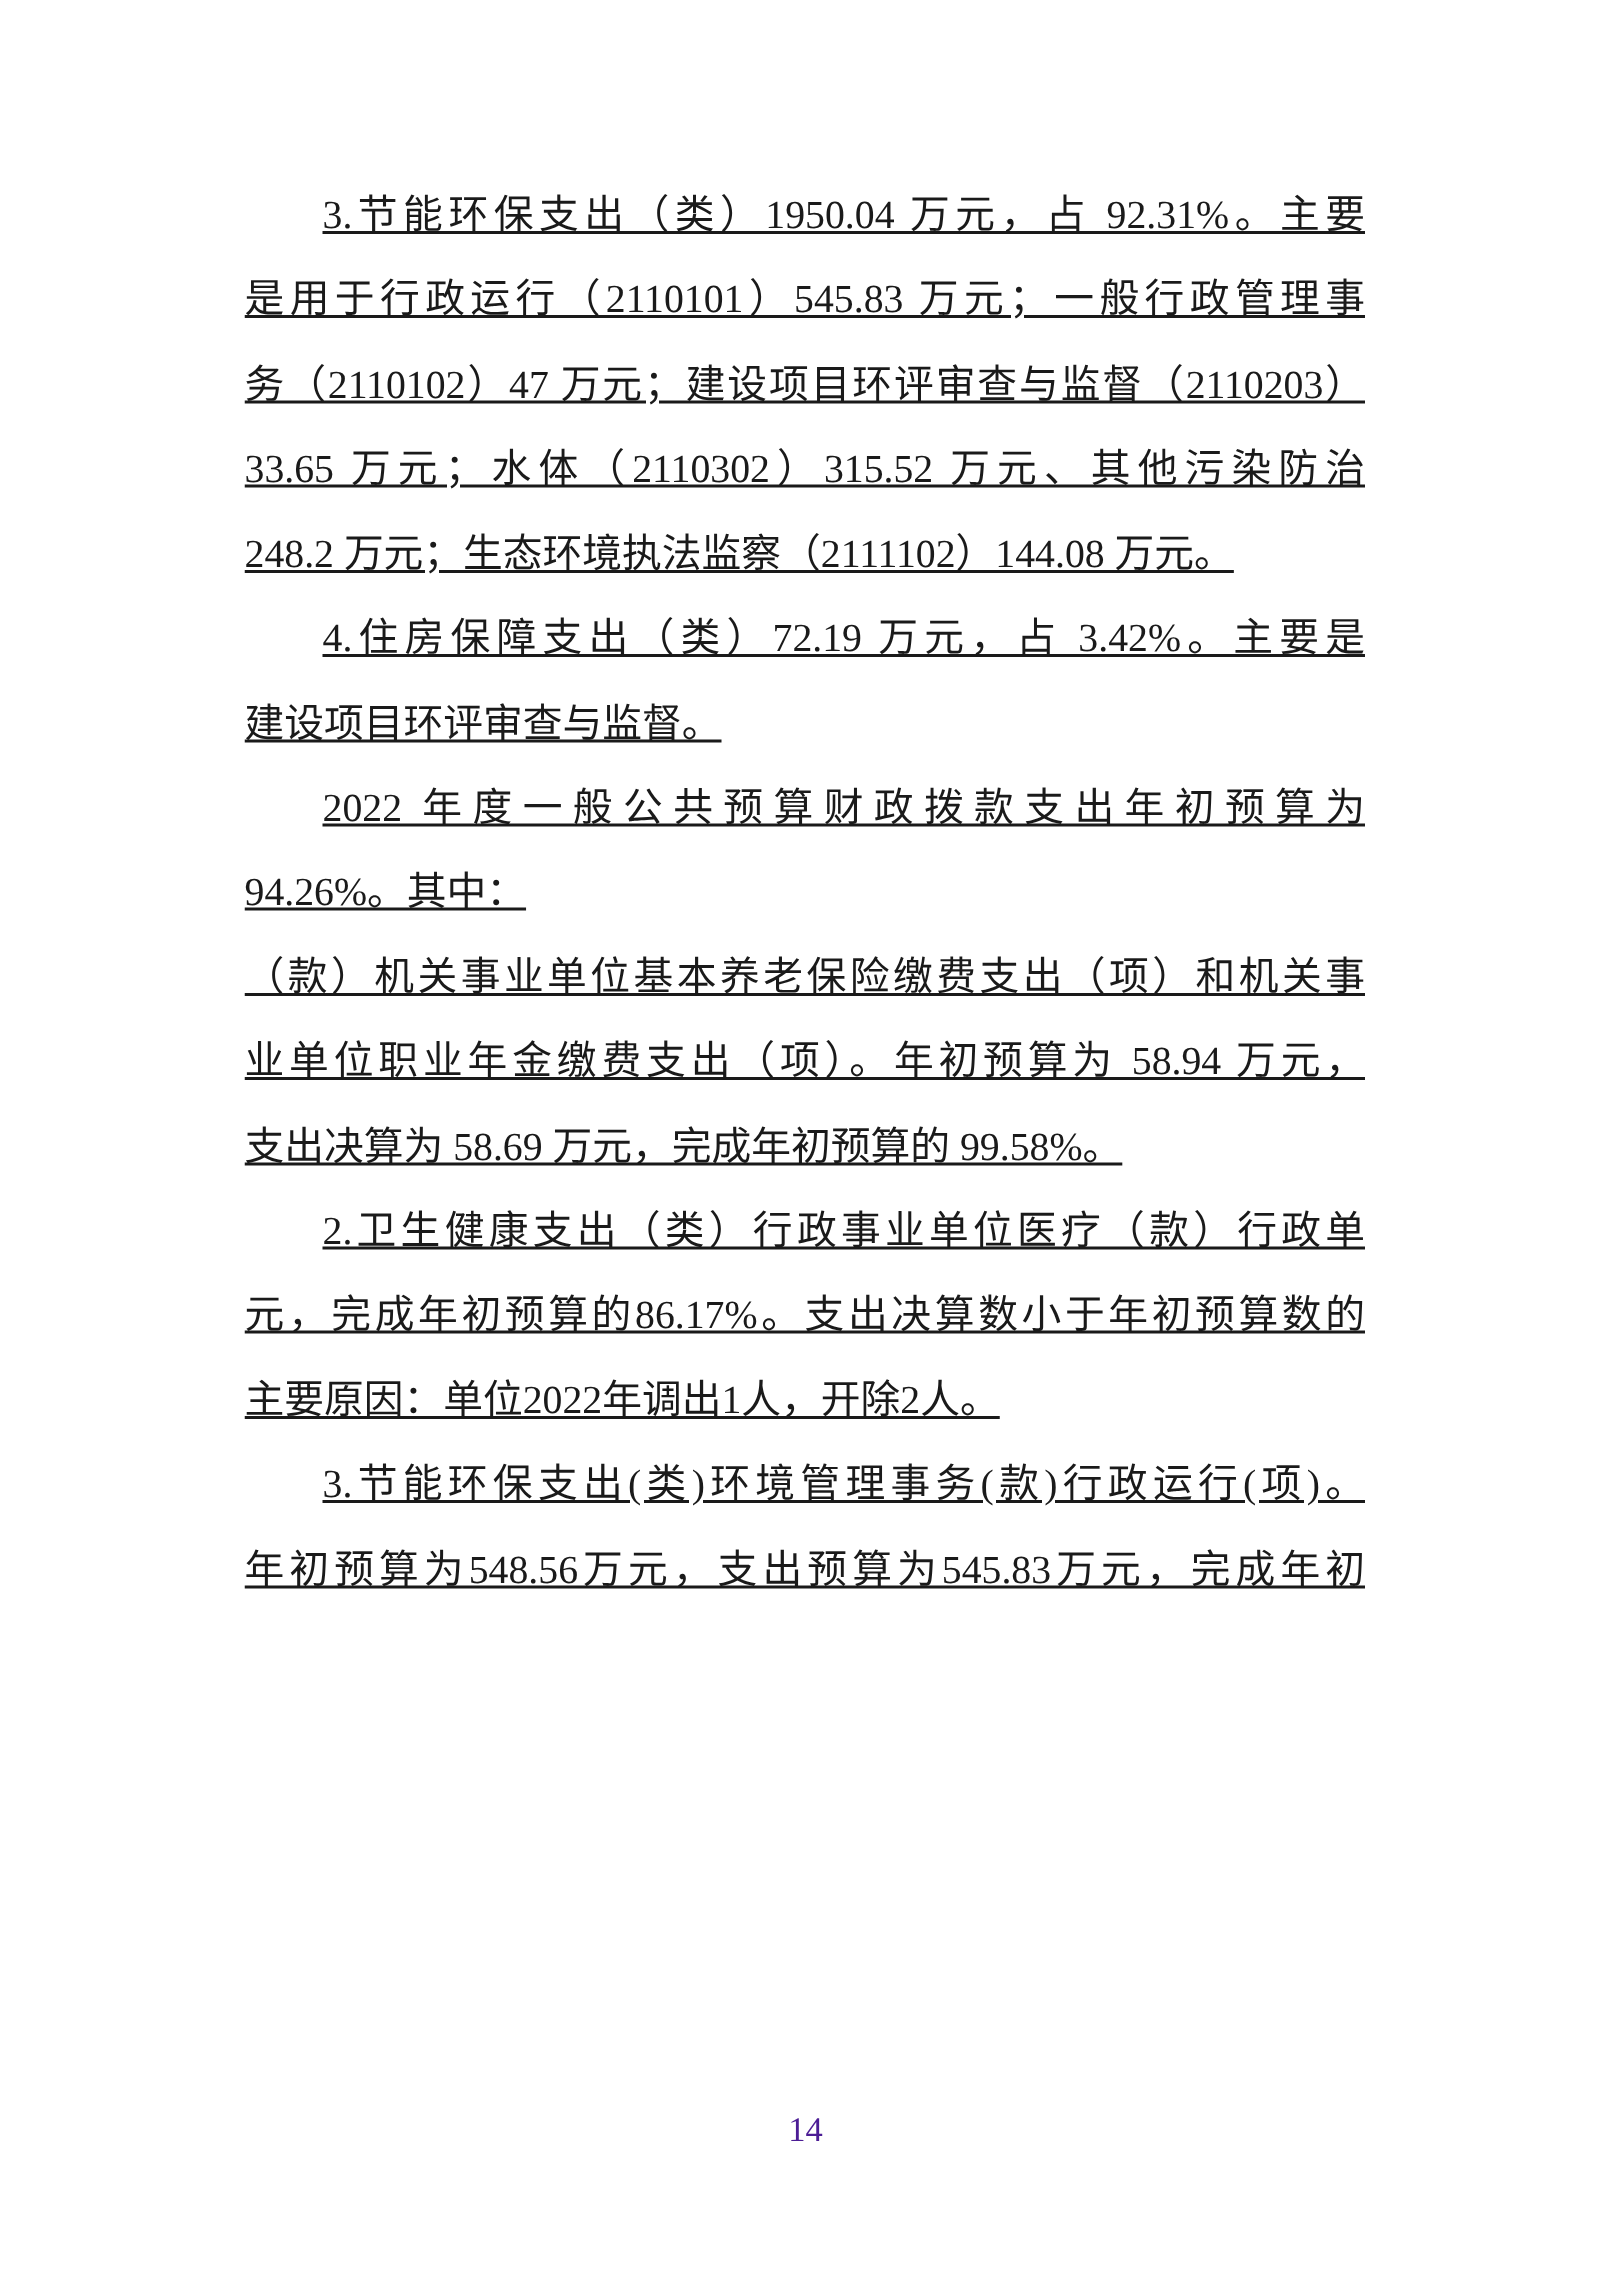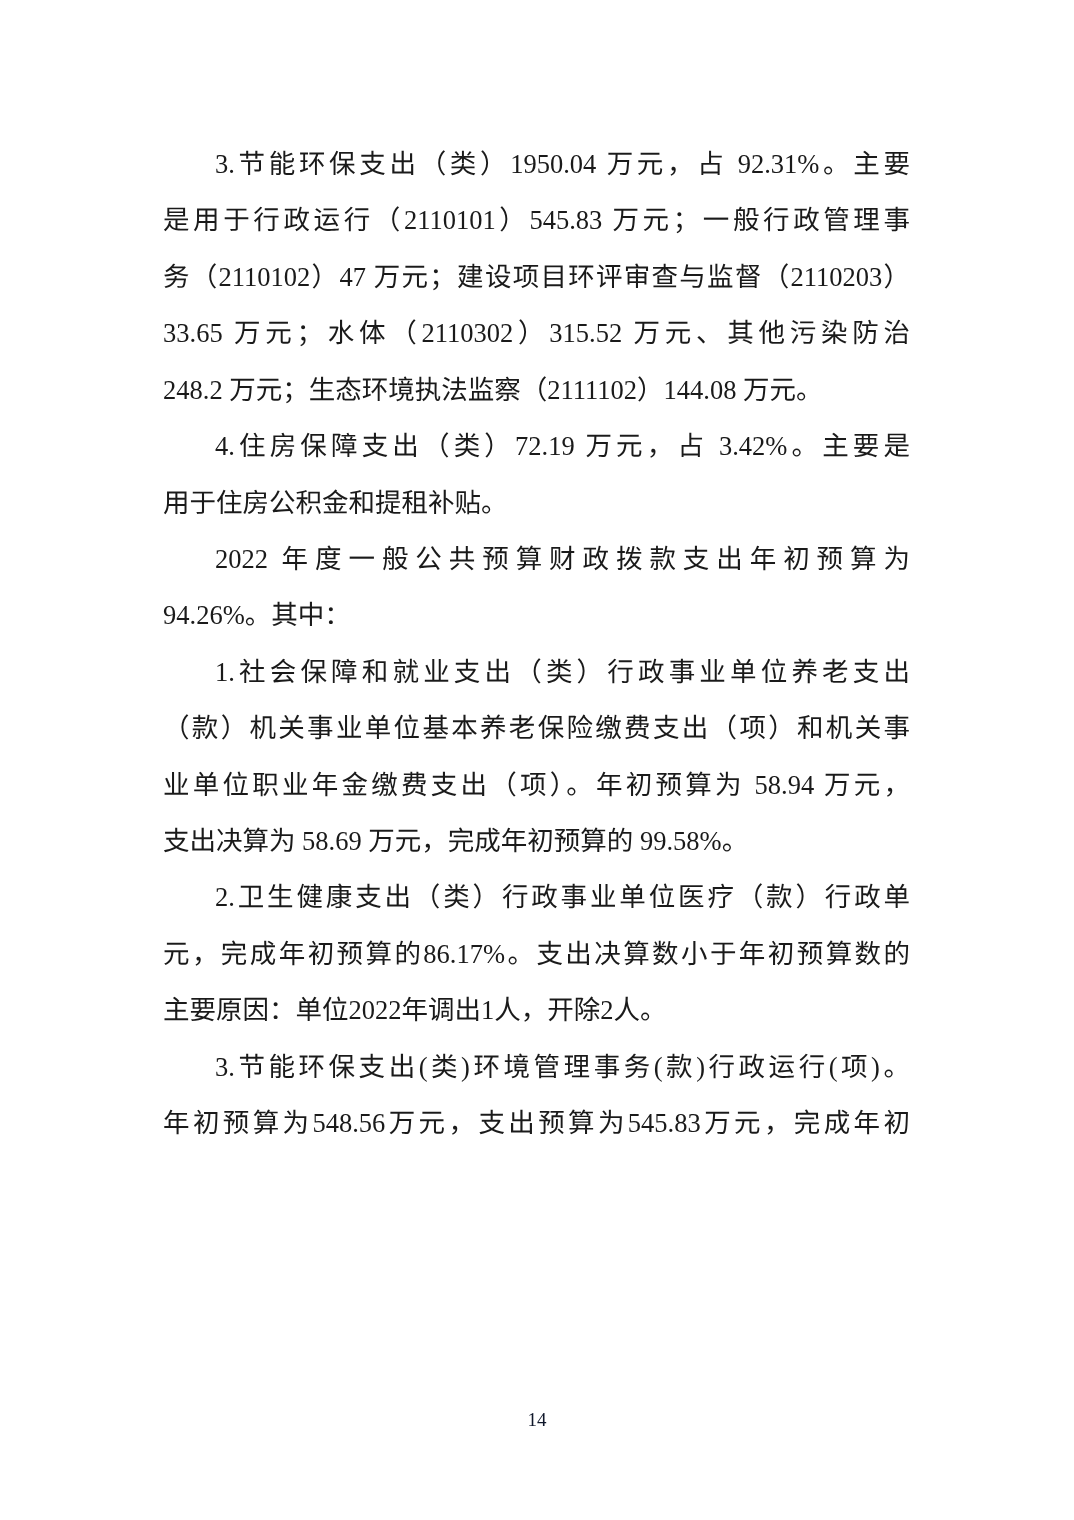--- a/index.html
+++ b/index.html
@@ -22,23 +22,24 @@
     overflow:hidden;
   }
   .page{
     position:relative;
     width:var(--page-w);
     height:var(--page-h);
     background:var(--paper);
   }
   .content{
     position:absolute;
-    top:136px;
+    top:115px;
     left:var(--text-left);
     width:var(--text-width);
+    text-decoration:underline;
   }
   .para{margin:0;padding:0;}
   .line{
     height:var(--pitch);
     line-height:var(--pitch);
     font-size:var(--fs);
     text-align:justify;
     text-align-last:justify;
     text-justify:distribute;
     text-justify:inter-character;
@@ -53,47 +54,46 @@
   }
   .para.heading .line{
     font-weight:bold;
   }
   .footer{
     position:absolute;
     top:1405px;
     left:0;
     width:var(--page-w);
     text-align:center;
-    font-size:19px;
+    font-size:23px;
     line-height:30px;
-    color:#0f172a;
+    color:#4c1d95;
   }
 </style>
 </head>
 <body>
 
 <div class="page">
   <main class="content" id="content">
       <div class="para">
         <div class="line indent">3.节能环保支出（类）1950.04 万元，占 92.31%。主要</div>
         <div class="line">是用于行政运行（2110101）545.83 万元；一般行政管理事</div>
         <div class="line">务（2110102）47 万元；建设项目环评审查与监督（2110203）</div>
         <div class="line">33.65 万元；水体（2110302）315.52 万元、其他污染防治</div>
         <div class="line last">248.2 万元；生态环境执法监察（2111102）144.08 万元。</div>
       </div>
       <div class="para">
         <div class="line indent">4.住房保障支出（类）72.19 万元，占 3.42%。主要是</div>
-        <div class="line last">用于住房公积金和提租补贴。</div>
+        <div class="line last">建设项目环评审查与监督。</div>
       </div>
       <div class="para">
         <div class="line indent">2022 年度一般公共预算财政拨款支出年初预算为</div>
         <div class="line last">94.26%。其中：</div>
       </div>
       <div class="para">
-        <div class="line indent">1.社会保障和就业支出（类）行政事业单位养老支出</div>
         <div class="line">（款）机关事业单位基本养老保险缴费支出（项）和机关事</div>
         <div class="line">业单位职业年金缴费支出（项）。年初预算为 58.94 万元，</div>
         <div class="line last">支出决算为 58.69 万元，完成年初预算的 99.58%。</div>
       </div>
       <div class="para">
         <div class="line indent">2.卫生健康支出（类）行政事业单位医疗（款）行政单</div>
         <div class="line">元，完成年初预算的86.17%。支出决算数小于年初预算数的</div>
         <div class="line last">主要原因：单位2022年调出1人，开除2人。</div>
       </div>
       <div class="para">

